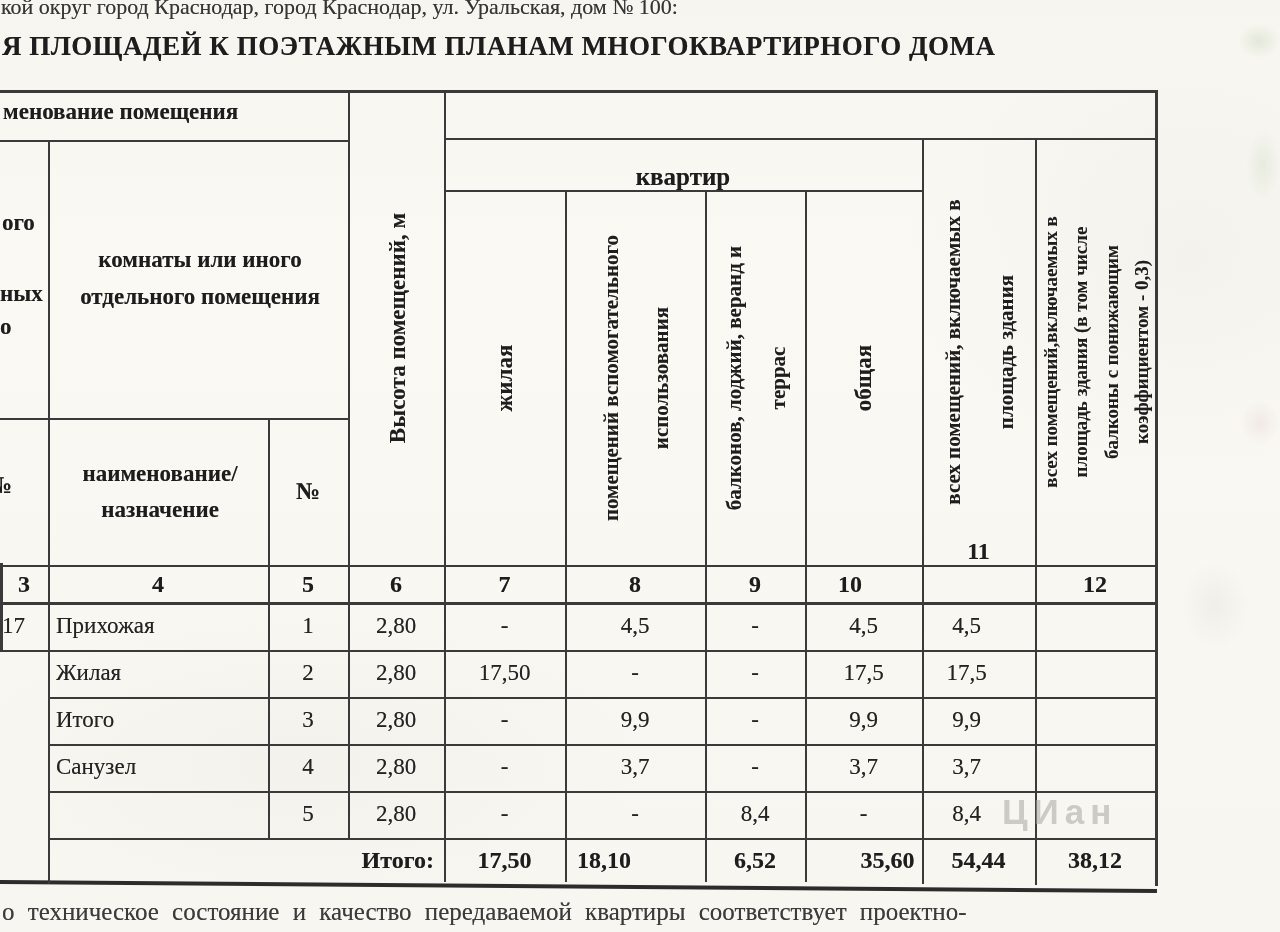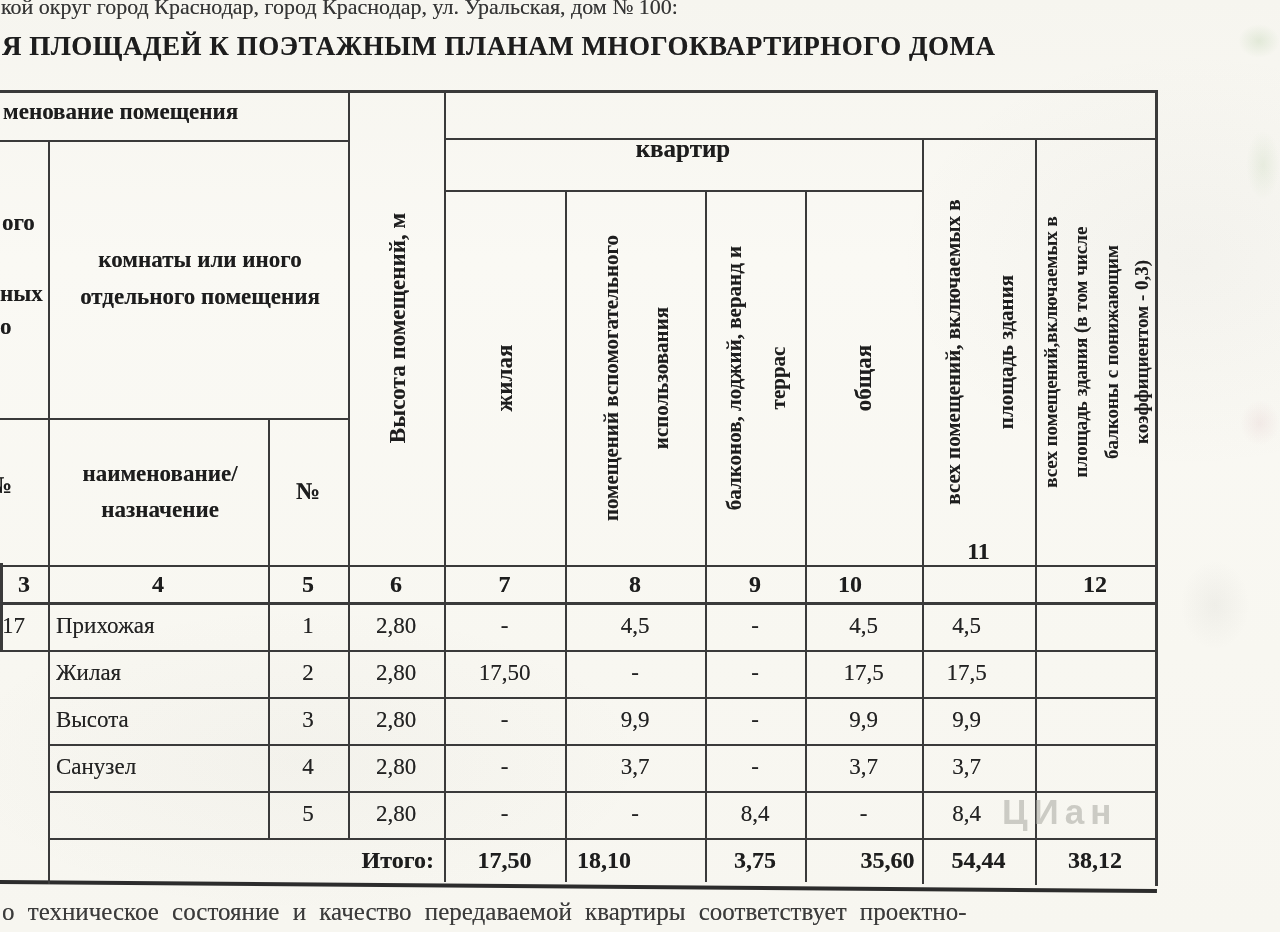--- a/index.html
+++ b/index.html
@@ -79,21 +79,21 @@
 назначение</div>
 
   <div class="txt b cellc" style="left:52px;top:140px;width:296px;height:278px;font-size:23px;line-height:1.6;">комнаты или иного
 отдельного помещения</div>
 
   <div class="txt b cellc" style="left:268px;top:418px;width:80px;height:147px;font-size:24px;">№</div>
 
   <div class="vtext" style="left:398px;top:328px;font-size:23px;">Высота помещений, м</div>
 
 
-  <div class="txt b cellc" style="left:444px;top:124px;width:478px;height:50px;font-size:25px;">квартир</div>
+  <div class="txt b cellc" style="left:444px;top:152px;width:478px;height:50px;font-size:25px;">квартир</div>
 
   <div class="vtext" style="left:505px;top:378px;font-size:23px;">жилая</div>
   <div class="vtext" style="left:636px;top:378px;font-size:21px;line-height:2.4;">помещений вспомогательного
 использования</div>
   <div class="vtext" style="left:756px;top:378px;font-size:21px;line-height:2.1;">балконов, лоджий, веранд и
 террас</div>
   <div class="vtext" style="left:864px;top:378px;font-size:23px;">общая</div>
   <div class="vtext" style="left:979px;top:352px;font-size:21px;line-height:2.5;">всех помещений, включаемых в
 площадь здания</div>
   <div class="vtext" style="left:1097px;top:352px;font-size:19px;line-height:1.6;">всех помещений,включаемых в
@@ -125,21 +125,21 @@
 
   <div class="txt celll" style="left:56px;top:651px;width:210px;height:44px;font-size:23px;">Жилая</div>
   <div class="txt cellc" style="left:268px;top:651px;width:80px;height:44px;font-size:23px;">2</div>
   <div class="txt cellc" style="left:348px;top:651px;width:96px;height:44px;font-size:23px;">2,80</div>
   <div class="txt cellc" style="left:444px;top:651px;width:121px;height:44px;font-size:23px;">17,50</div>
   <div class="txt cellc" style="left:565px;top:651px;width:140px;height:44px;font-size:23px;">-</div>
   <div class="txt cellc" style="left:705px;top:651px;width:100px;height:44px;font-size:23px;">-</div>
   <div class="txt cellc" style="left:805px;top:651px;width:117px;height:44px;font-size:23px;">17,5</div>
   <div class="txt cellc" style="left:910px;top:651px;width:113px;height:44px;font-size:23px;">17,5</div>
 
-  <div class="txt celll" style="left:56px;top:698px;width:210px;height:44px;font-size:23px;">Высота</div>
+  <div class="txt celll" style="left:56px;top:698px;width:210px;height:44px;font-size:23px;">Итого</div>
   <div class="txt cellc" style="left:268px;top:698px;width:80px;height:44px;font-size:23px;">3</div>
   <div class="txt cellc" style="left:348px;top:698px;width:96px;height:44px;font-size:23px;">2,80</div>
   <div class="txt cellc" style="left:444px;top:698px;width:121px;height:44px;font-size:23px;">-</div>
   <div class="txt cellc" style="left:565px;top:698px;width:140px;height:44px;font-size:23px;">9,9</div>
   <div class="txt cellc" style="left:705px;top:698px;width:100px;height:44px;font-size:23px;">-</div>
   <div class="txt cellc" style="left:805px;top:698px;width:117px;height:44px;font-size:23px;">9,9</div>
   <div class="txt cellc" style="left:910px;top:698px;width:113px;height:44px;font-size:23px;">9,9</div>
 
   <div class="txt celll" style="left:56px;top:745px;width:210px;height:44px;font-size:23px;">Санузел</div>
   <div class="txt cellc" style="left:268px;top:745px;width:80px;height:44px;font-size:23px;">4</div>
@@ -154,21 +154,21 @@
   <div class="txt cellc" style="left:348px;top:792px;width:96px;height:44px;font-size:23px;">2,80</div>
   <div class="txt cellc" style="left:444px;top:792px;width:121px;height:44px;font-size:23px;">-</div>
   <div class="txt cellc" style="left:565px;top:792px;width:140px;height:44px;font-size:23px;">-</div>
   <div class="txt cellc" style="left:705px;top:792px;width:100px;height:44px;font-size:23px;">8,4</div>
   <div class="txt cellc" style="left:805px;top:792px;width:117px;height:44px;font-size:23px;">-</div>
   <div class="txt cellc" style="left:910px;top:792px;width:113px;height:44px;font-size:23px;">8,4</div>
 
   <div class="txt b cellr" style="left:52px;top:840px;width:382px;height:40px;font-size:24px;padding-right:6px;">Итого:</div>
   <div class="txt b cellc" style="left:444px;top:840px;width:121px;height:40px;font-size:24px;">17,50</div>
   <div class="txt b cellc" style="left:534px;top:840px;width:140px;height:40px;font-size:24px;">18,10</div>
-  <div class="txt b cellc" style="left:705px;top:840px;width:100px;height:40px;font-size:24px;">3,75</div>
+  <div class="txt b cellc" style="left:705px;top:840px;width:100px;height:40px;font-size:24px;">6,52</div>
   <div class="txt b cellc" style="left:805px;top:840px;width:117px;height:40px;font-size:24px;padding-left:24px;">35,60</div>
   <div class="txt b cellc" style="left:922px;top:840px;width:113px;height:40px;font-size:24px;">54,44</div>
   <div class="txt b cellc" style="left:1035px;top:840px;width:120px;height:40px;font-size:24px;">38,12</div>
 
   <div class="txt" style="left:2px;top:898px;font-size:25px;color:#3b3b3b;word-spacing:7px;">о техническое состояние и качество передаваемой квартиры соответствует проектно-</div>
 
   <div class="watermark" style="left:1002px;top:792px;font-size:35px;">ЦИан</div>
 
   <div class="smudge" style="left:1238px;top:24px;width:42px;height:34px;background:radial-gradient(ellipse,rgba(142,182,122,0.20),rgba(0,0,0,0) 70%);"></div>
   <div class="smudge" style="left:1246px;top:130px;width:34px;height:70px;background:radial-gradient(ellipse,rgba(150,186,130,0.15),rgba(0,0,0,0) 70%);"></div>

